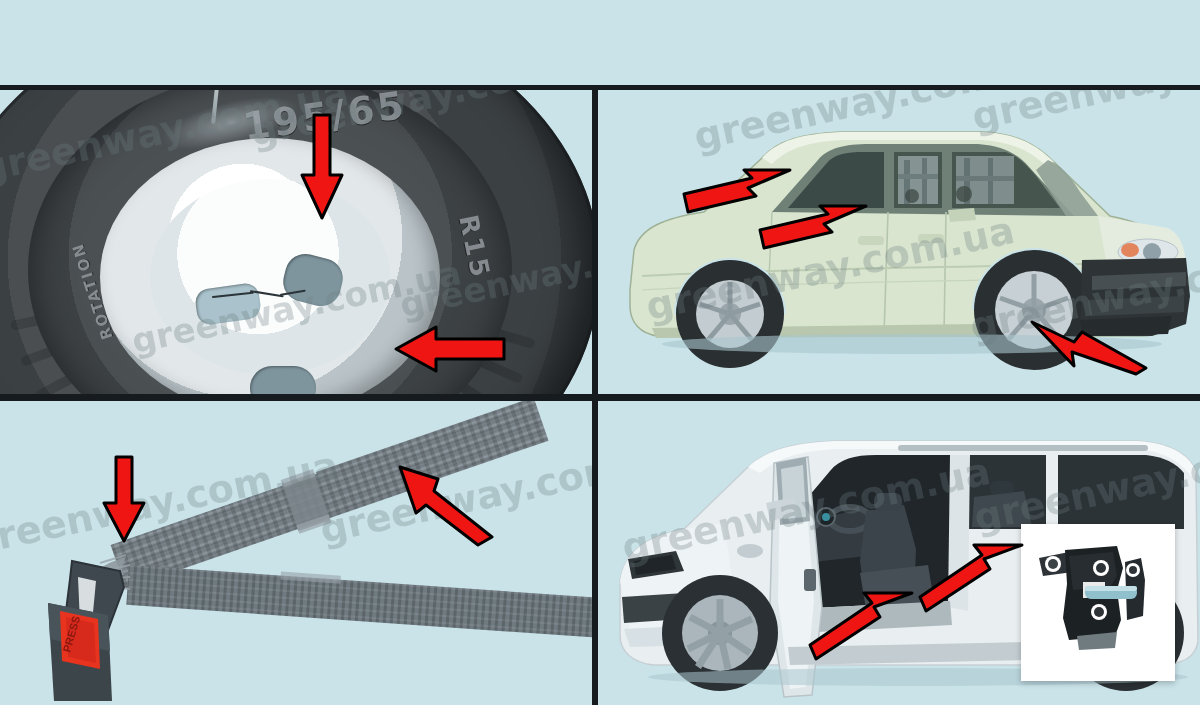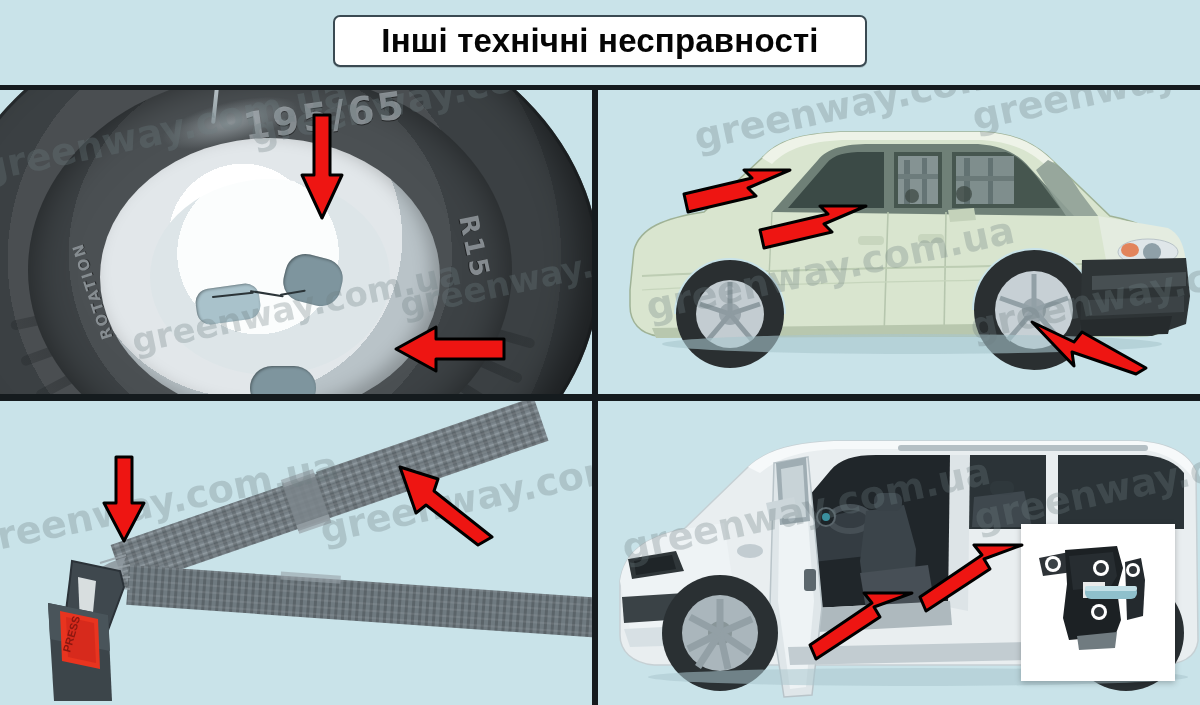--- a/index.html
+++ b/index.html
@@ -180,25 +180,20 @@
     background:#ffffff;
     box-shadow: 0 2px 6px rgba(0,0,0,.25);
     overflow:hidden;
   }
 </style>
 </head>
 <body>
 
 <div id="page">
 
-  <div class="title-bar">
-    <div class="title-box">
-      <div class="title-text">Інші технічні несправності</div>
-    </div>
-  </div>
 
   <div class="grid">
 
     <div class="panel p-tl">
 
       <div class="tire-wrap">
         <div class="tire-outer"></div>
 
         <div class="tread">
           <div class="tread-band" style="transform:rotate(-74deg)"></div>

